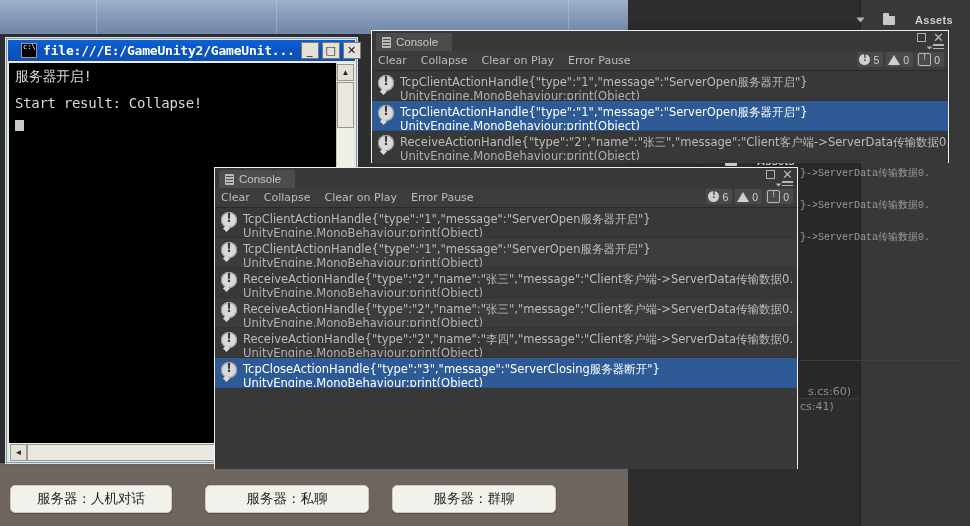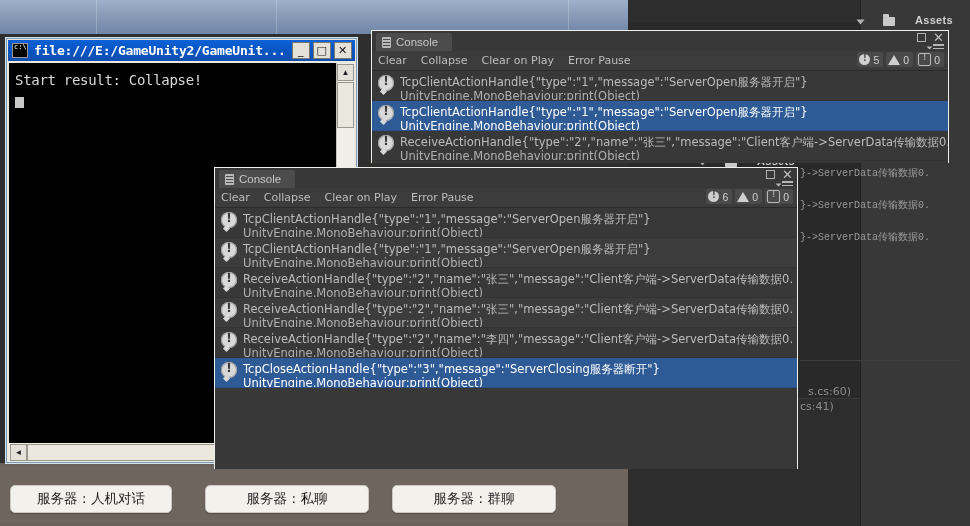--- a/index.html
+++ b/index.html
@@ -14,21 +14,21 @@
   #desktop{position:absolute;inset:0;background:#2e2e2e;}
   .wallpaper{position:absolute;left:0;top:0;width:628px;height:34px;
     background:linear-gradient(180deg,#9fb0c9 0%,#8497b5 55%,#6f86a8 100%);}
   .wallpaper .divline{position:absolute;top:0;width:1px;height:34px;background:rgba(255,255,255,.22);}
   .unity-dark{position:absolute;left:628px;top:0;width:342px;height:526px;background:#2d2d2d;}
   .unity-panel-right{position:absolute;left:860px;top:0;width:110px;height:526px;background:#383838;
      border-left:1px solid #222;}
   .unity-proj-area{position:absolute;left:628px;top:22px;width:232px;height:504px;background:#292929;}
   .unity-bottom-strip{position:absolute;left:628px;top:398px;width:232px;height:128px;background:#2d2d2d;border-top:1px solid #3a3a3a;}
 
-  .assets-row{position:absolute;display:flex;align-items:flex-end;gap:20px;
+  .assets-row{position:absolute;display:flex;align-items:center;gap:20px;
     color:#cfcfcf;font-size:11px;font-weight:bold;letter-spacing:.3px;}
   .tri{width:0;height:0;border-left:5px solid #b5b5b5;border-top:4px solid transparent;
        border-bottom:4px solid transparent;transform:rotate(90deg);}
   .folder{width:12px;height:9px;background:#c9c9c9;border-radius:1px;position:relative;}
   .folder:before{content:"";position:absolute;left:0;top:-3px;width:6px;height:3px;background:#c9c9c9;border-radius:1px 1px 0 0;}
 
   .stack-text{position:absolute;color:#8d8d8d;font-size:11px;font-family:"DejaVu Sans",sans-serif;white-space:nowrap;}
 
   
   .frag{position:absolute;color:#9a9a9a;font-size:10px;white-space:nowrap;font-family:Liberation Mono, monospace;}
@@ -83,21 +83,21 @@
   .logtext{flex:1 1 auto;min-width:0;line-height:12.5px;padding-top:1px;}
   .logtext .l1{color:#bcbcbc;font-size:11.5px;white-space:nowrap;font-family:"DejaVu Sans",sans-serif;}
   .logtext .l2{color:#b0b0b0;font-size:11.5px;white-space:nowrap;font-family:"DejaVu Sans",sans-serif;}
   .logrow.sel .logtext .l1,.logrow.sel .logtext .l2{color:#ffffff;}
 
   
   #cmdwin{position:absolute;left:6px;top:38px;width:351px;height:425px;
     background:#e9e7de;border:1px solid #7d9cb8;box-sizing:border-box;
     box-shadow:0 0 0 1px #d6e3ef;}
   #cmdwin .cmdtitle{height:21px;margin:1px;background:linear-gradient(180deg,#0b62d6 0%,#0a55c4 45%,#0e4fb0 100%);
-    display:flex;align-items:center;padding-left:4px;gap:6px;}
+    display:flex;align-items:center;padding-left:13px;gap:6px;}
   .cmdicon{width:14px;height:13px;background:#000;border:1px solid #999;position:relative;flex:0 0 auto;}
   .cmdicon:after{content:"c:\\";position:absolute;left:1px;top:-1px;color:#fff;font-size:7px;font-family:"DejaVu Sans Mono",monospace;}
   .cmdtitletext{color:#fff;font-size:13px;font-weight:bold;font-family:"DejaVu Sans Mono","Liberation Mono",monospace;
     white-space:nowrap;letter-spacing:-0.2px;}
   .cmdbtns{margin-left:auto;display:flex;gap:3px;padding-right:4px;}
   .cmdbtn{width:16px;height:15px;background:#e3e1d8;border:1px solid #7a7a6e;
     display:flex;align-items:center;justify-content:center;font-size:11px;color:#111;
     font-family:"DejaVu Sans",sans-serif;line-height:1;}
   .cmdbody{position:absolute;left:2px;top:24px;width:330px;height:394px;background:#000;overflow:hidden;}
   .cmdtext{color:#d9d9d9;font-size:14px;line-height:19px;padding:4px 0 0 6px;white-space:pre;
@@ -227,20 +227,21 @@
   <div class="cmdtitle">
     <span class="cmdicon"></span>
     <span class="cmdtitletext">file:///E:/GameUnity2/GameUnit...</span>
     <span class="cmdbtns">
       <span class="cmdbtn">_</span>
       <span class="cmdbtn">□</span>
       <span class="cmdbtn">✕</span>
     </span>
   </div>
   <div class="cmdbody">
+    <div class="cmdtext">服务器开启!</div>
     <div class="cmdtext"></div>
     <div class="cmdtext">Start result: Collapse!</div>
     <div class="cmdcursor"></div>
   </div>
   <div class="vscroll">
     <div class="vsbtn">▲</div>
     <div class="vsthumb"></div>
   </div>
   <div class="hscroll">
     <div class="hsbtn">◄</div>

